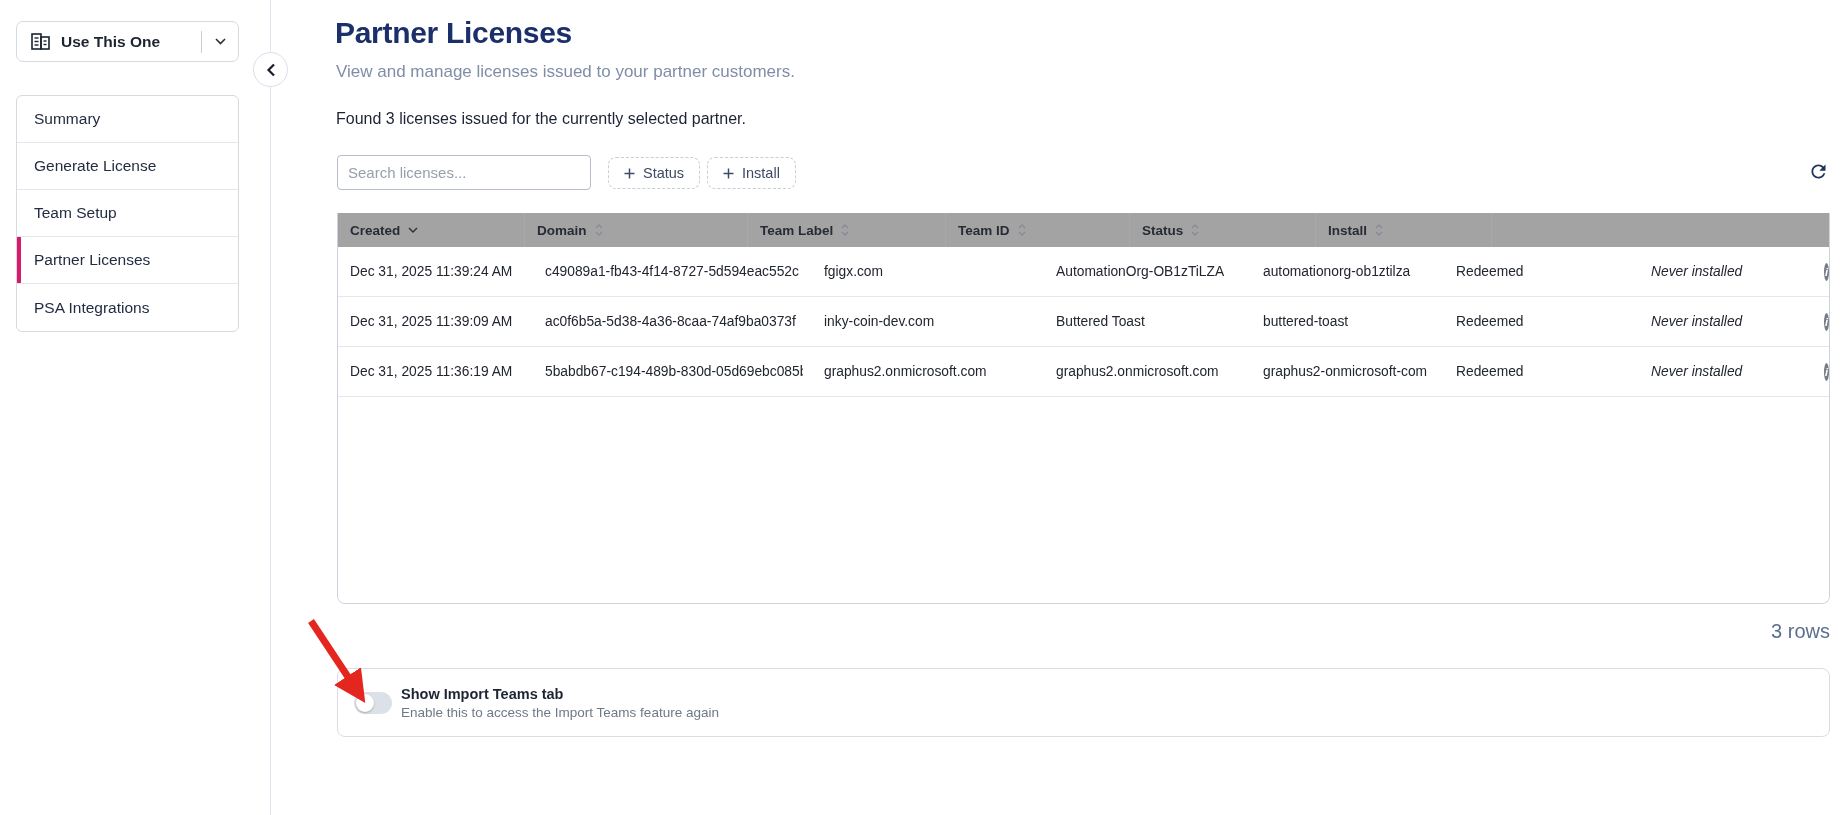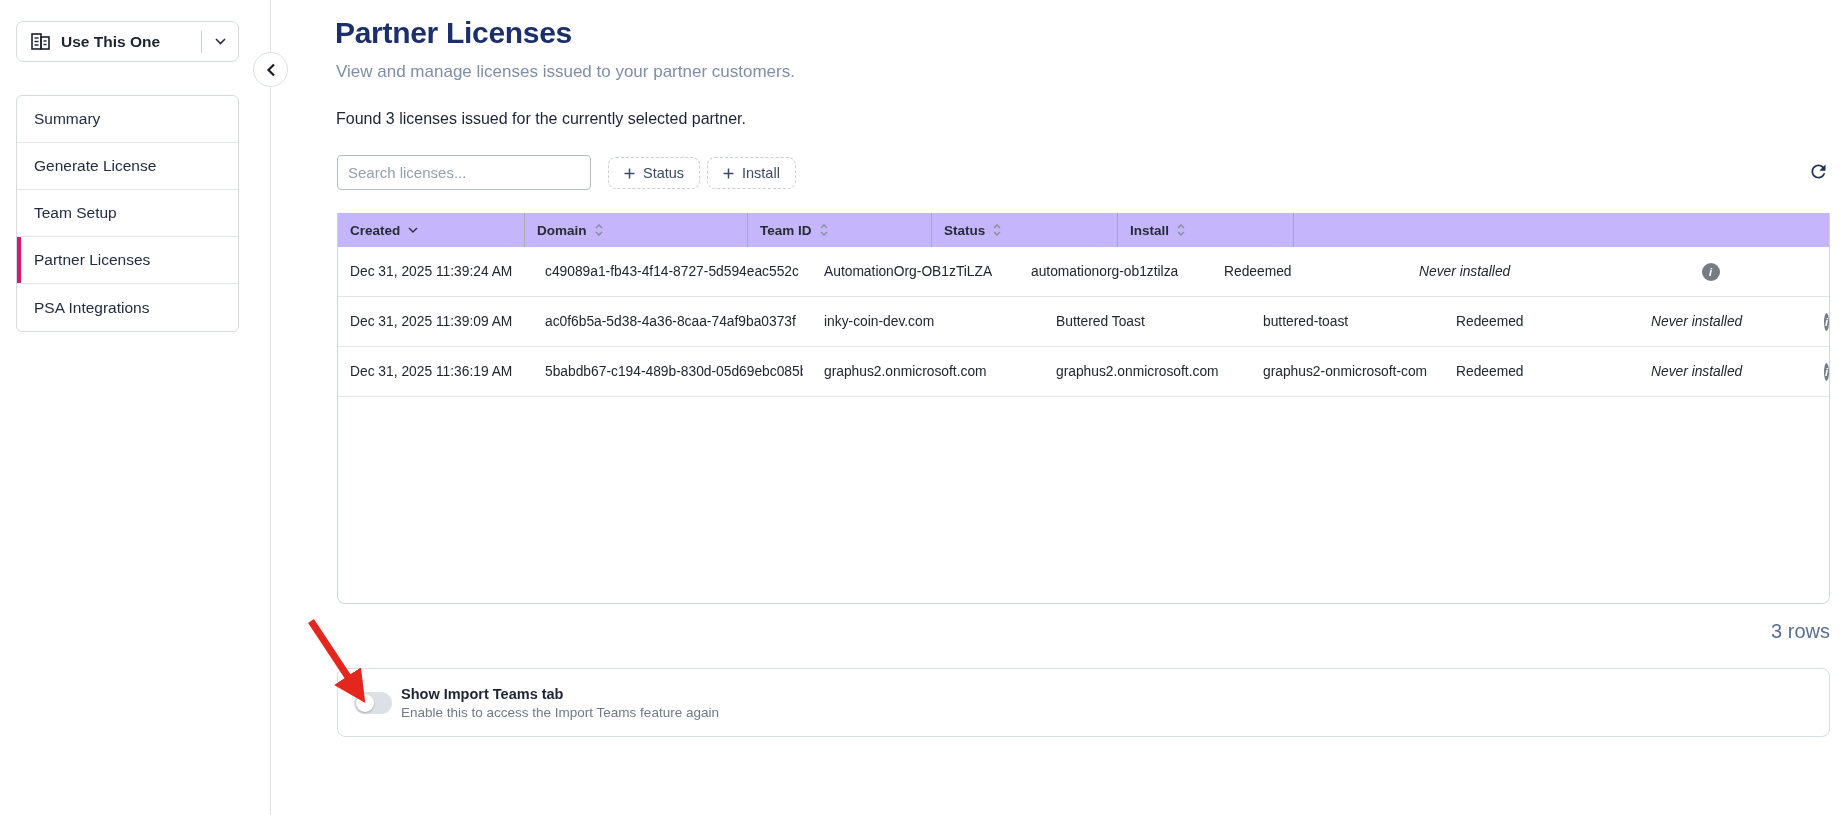--- a/index.html
+++ b/index.html
@@ -44,21 +44,21 @@
     gap:8px; padding:0 15px; font-size:14.5px; color:#3c4a63; cursor:pointer; }
   .filter-btn.status { left:608px; }
   .filter-btn.install { left:707px; }
   .refresh-btn { position:absolute; left:1806px; top:159px; width:24px; height:24px;
     background:none; border:none; cursor:pointer; display:flex; align-items:center; justify-content:center; }
 
   
   .lic-table { position:absolute; left:337px; top:213px; width:1493px; height:391px;
     border:1px solid #ccd3dc; border-top:none; border-radius:0 0 8px 8px;
     display:flex; flex-direction:column; overflow:hidden; background:#fff; }
-  .t-head { display:flex; height:34px; background:#c4b5fd; flex:none; }
+  .t-head { display:flex; height:34px; background:#a3a3a3; flex:none; }
   .th { display:flex; align-items:center; gap:8px; padding-left:12px;
     font-size:13.5px; font-weight:bold; color:#272c34; border-left:1px solid #a4aab2; cursor:pointer; }
   .th:first-child { border-left:none; }
   .t-row { display:flex; height:50px; border-bottom:1px solid #e3e6eb; background:#fff; flex:none;gap:9px; }
   .td { display:flex; align-items:center; padding-left:12px; font-size:13.8px; color:#21262f;
     overflow:hidden; white-space:nowrap; }
   .td.install-cell { font-style:italic; }
   .t-empty { flex:1; background:#fff; }
 
   .col-created { width:186px; flex:none; }
@@ -177,20 +177,27 @@
         <polyline points="1,1 5,5 9,1" fill="none" stroke="#2a2f38" stroke-width="1.4"></polyline>
       </svg>
     </div>
     <div class="th col-domain">
       <span>Domain</span>
       <svg width="8" height="12" viewBox="0 0 8 12">
         <polyline points="1,4 4,1 7,4" fill="none" stroke="#858c95" stroke-width="1.3"></polyline>
         <polyline points="1,8 4,11 7,8" fill="none" stroke="#858c95" stroke-width="1.3"></polyline>
       </svg>
     </div>
+    <div class="th col-tlabel">
+      <span>Team Label</span>
+      <svg width="8" height="12" viewBox="0 0 8 12">
+        <polyline points="1,4 4,1 7,4" fill="none" stroke="#858c95" stroke-width="1.3"></polyline>
+        <polyline points="1,8 4,11 7,8" fill="none" stroke="#858c95" stroke-width="1.3"></polyline>
+      </svg>
+    </div>
     <div class="th col-tid">
       <span>Team ID</span>
       <svg width="8" height="12" viewBox="0 0 8 12">
         <polyline points="1,4 4,1 7,4" fill="none" stroke="#858c95" stroke-width="1.3"></polyline>
         <polyline points="1,8 4,11 7,8" fill="none" stroke="#858c95" stroke-width="1.3"></polyline>
       </svg>
     </div>
     <div class="th col-status">
       <span>Status</span>
       <svg width="8" height="12" viewBox="0 0 8 12">
@@ -204,20 +211,21 @@
         <polyline points="1,4 4,1 7,4" fill="none" stroke="#858c95" stroke-width="1.3"></polyline>
         <polyline points="1,8 4,11 7,8" fill="none" stroke="#858c95" stroke-width="1.3"></polyline>
       </svg>
     </div>
     <div class="th col-actions"></div>
   </div>
 
   <div class="t-row">
     <div class="td col-created">Dec 31, 2025 11:39:24 AM</div>
     <div class="td col-key">c49089a1-fb43-4f14-8727-5d594eac552c</div>
+    <div class="td col-domain">fgigx.com</div>
     <div class="td col-tlabel">AutomationOrg-OB1zTiLZA</div>
     <div class="td col-tid">automationorg-ob1ztilza</div>
     <div class="td col-status">Redeemed</div>
     <div class="td col-install install-cell">Never installed</div>
     <div class="td col-actions">
       <button class="info-btn">i</button>
     </div>
   </div>
 
   <div class="t-row">

